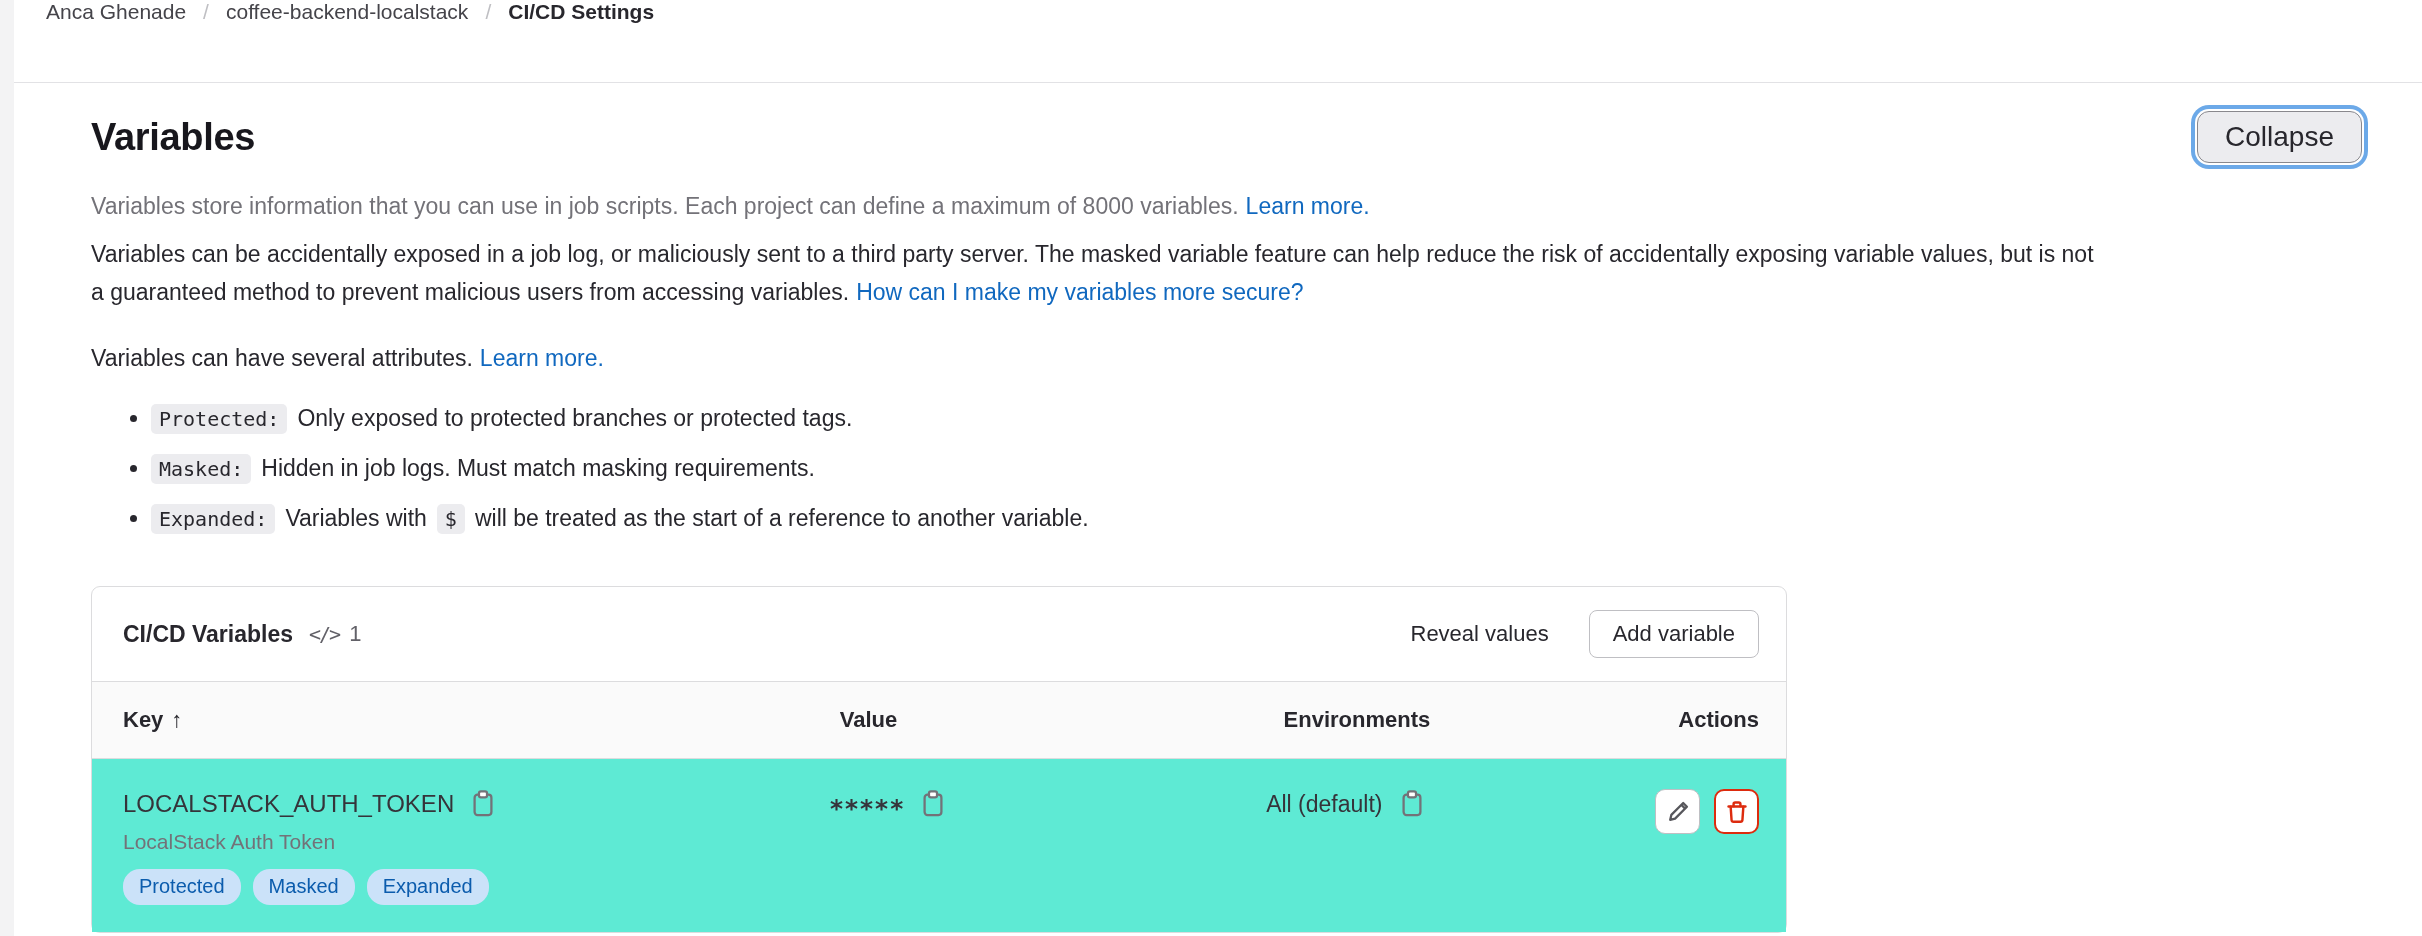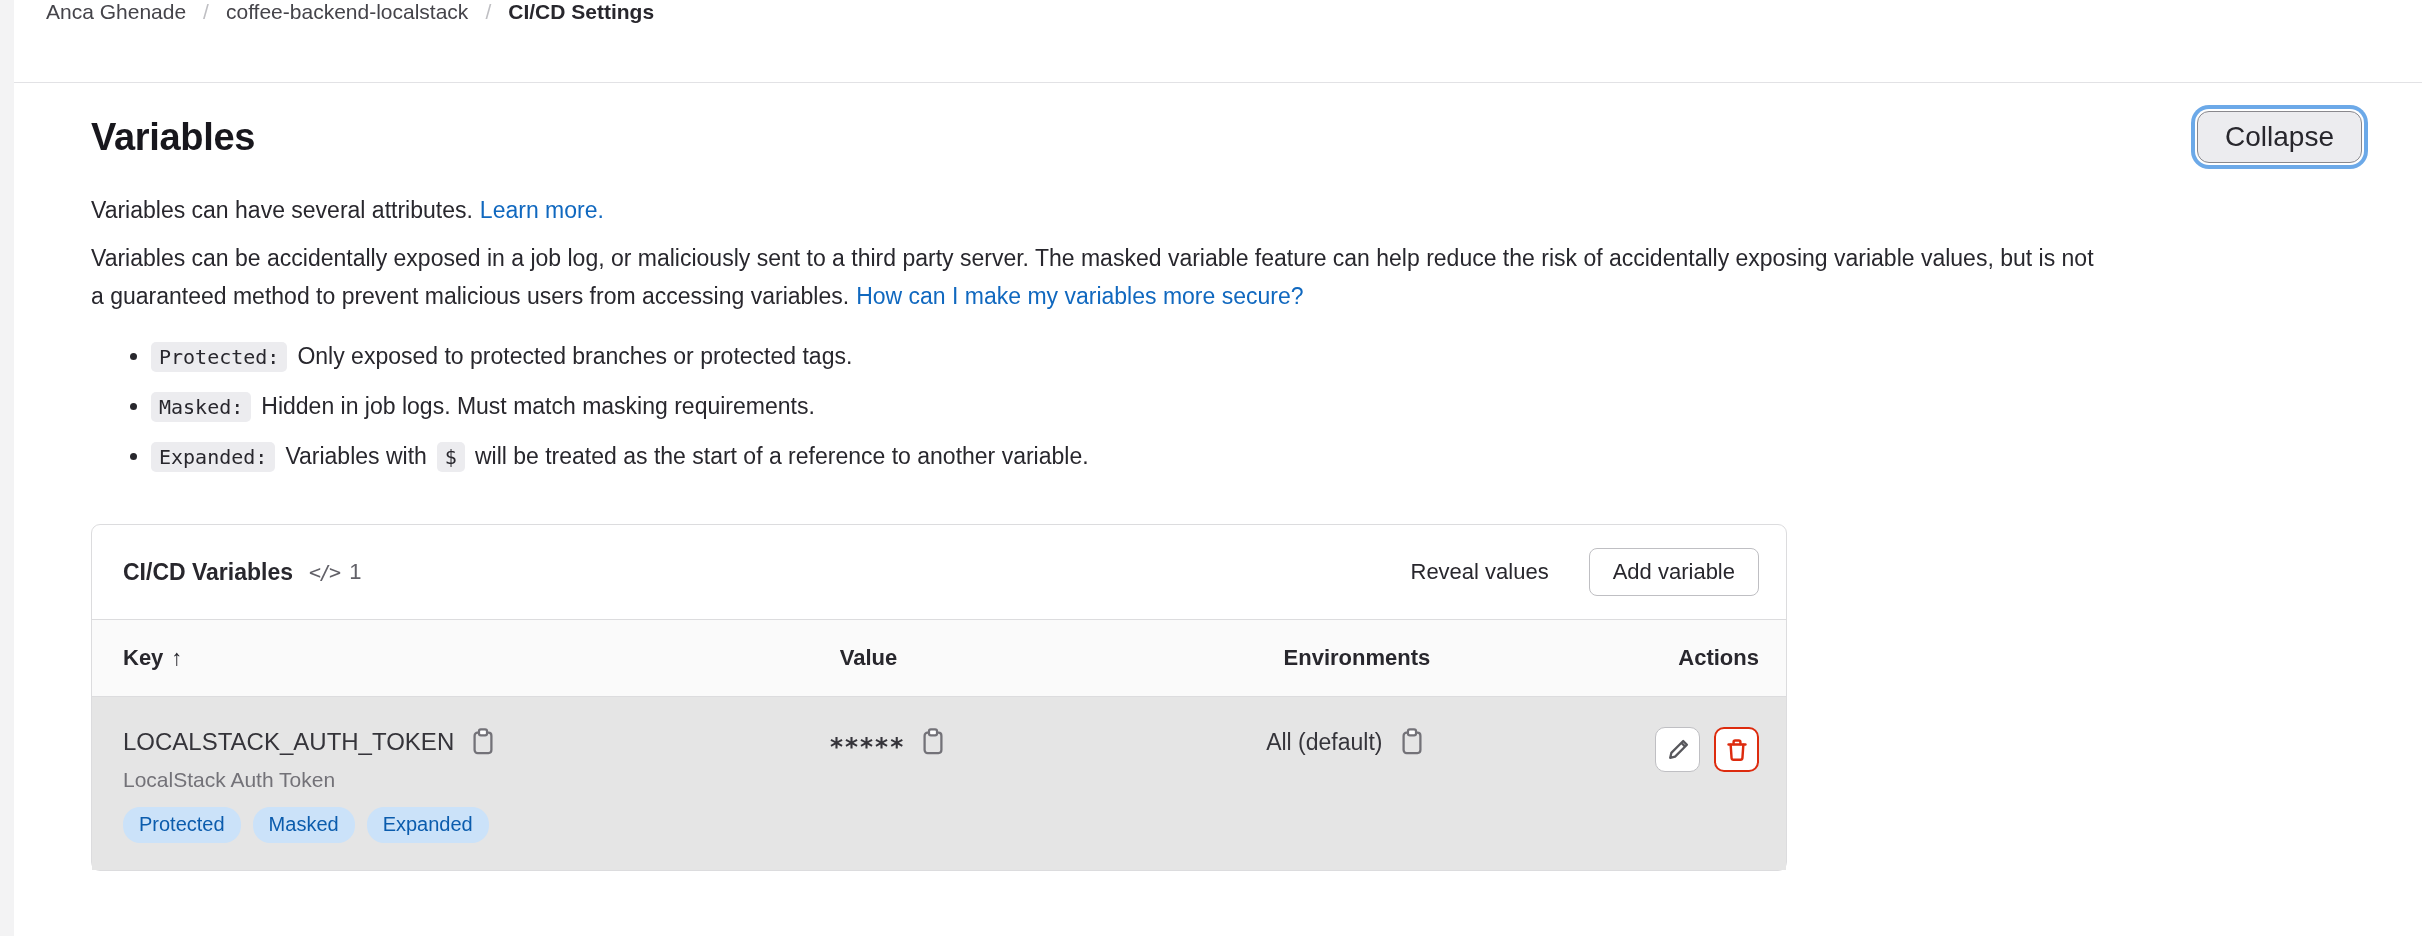--- a/index.html
+++ b/index.html
@@ -72,21 +72,21 @@
     display:flex; align-items:center; background:#fafafa;
     border-top:1px solid #dcdcde; border-bottom:1px solid #dcdcde;
     padding:25px 27px 25px 31px; font-size:22px; font-weight:700; color:#28272d;
   }
   .cell-key { width:817px; }
   .cell-value { width:506px; }
   .cell-env { width:450px; }
   .cell-actions { flex:1; display:flex; justify-content:flex-end; }
   .sort-arrow { font-weight:700; margin-left:8px; }
 
-  .table-row { display:flex; padding:30px 27px 27px 31px; align-items:flex-start; background:#e5e5e5; }
+  .table-row { display:flex; padding:30px 27px 27px 31px; align-items:flex-start; background:#5eead4; }
   .key-line { display:flex; align-items:center; gap:15px; }
   .key-text { font-size:24px; color:#35343a; }
   .key-desc { margin-top:11px; font-size:21px; color:#737278; }
   .badge-row { margin-top:15px; display:flex; gap:12px; }
   .badge {
     background:#cbe2f9; color:#0b5cad; font-size:20px;
     padding:5px 16px 7px; border-radius:17px; line-height:24px;
   }
   .value-line, .env-line { display:flex; align-items:center; gap:15px; }
   .masked-value {
@@ -119,24 +119,25 @@
     <span class="crumb current">CI/CD Settings</span>
   </nav>
 
   <div class="content">
 
     <div class="heading-row">
       <h1 class="page-title">Variables</h1>
       <button class="collapse-btn">Collapse</button>
     </div>
 
+    <p class="desc p1"><span>Variables store information that you can use in job scripts. Each project can define a maximum of 8000 variables.</span><span class="sp"></span><a class="link">Learn more.</a></p>
+
+    <p class="desc p2"><span>Variables can be accidentally exposed in a job log, or maliciously sent to a third party server. The masked variable feature can help reduce the risk of accidentally exposing variable values, but is not a guaranteed method to prevent malicious users from accessing variables.</span><span class="sp"></span><a class="link">How can I make my variables more secure?</a></p>
 
     <p class="desc p3"><span>Variables can have several attributes.</span><span class="sp"></span><a class="link">Learn more.</a></p>
-
-    <p class="desc p2"><span>Variables can be accidentally exposed in a job log, or maliciously sent to a third party server. The masked variable feature can help reduce the risk of accidentally exposing variable values, but is not a guaranteed method to prevent malicious users from accessing variables.</span><span class="sp"></span><a class="link">How can I make my variables more secure?</a></p>
 
     <ul class="attr-list">
       <li>
         <code class="tok">Protected:</code><span>Only exposed to protected branches or protected tags.</span>
       </li>
       <li>
         <code class="tok">Masked:</code><span>Hidden in job logs. Must match masking requirements.</span>
       </li>
       <li>
         <code class="tok">Expanded:</code><span>Variables with</span><code class="tok inline">$</code><span>will be treated as the start of a reference to another variable.</span>

